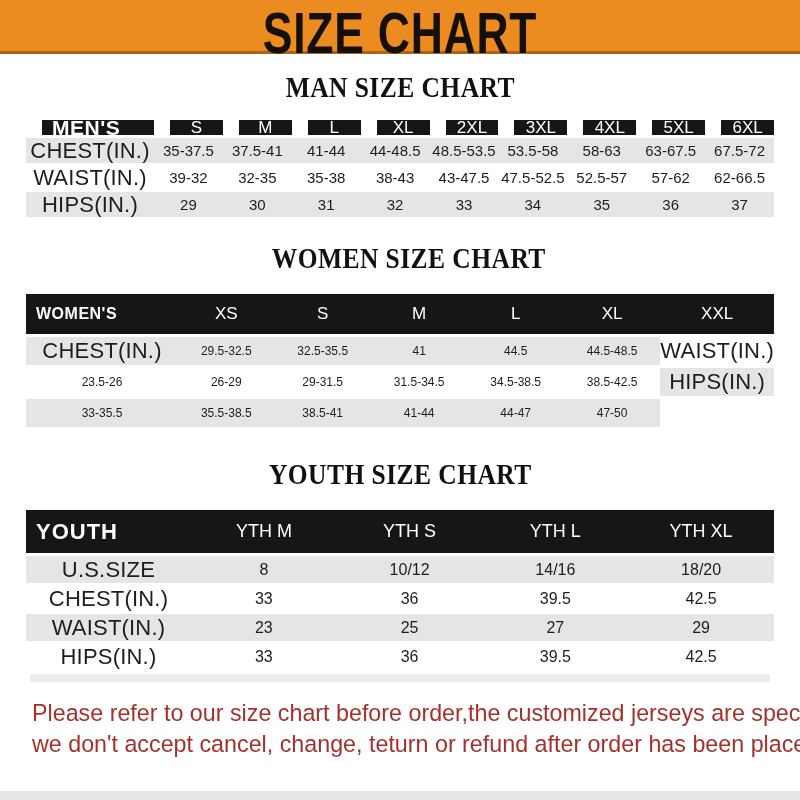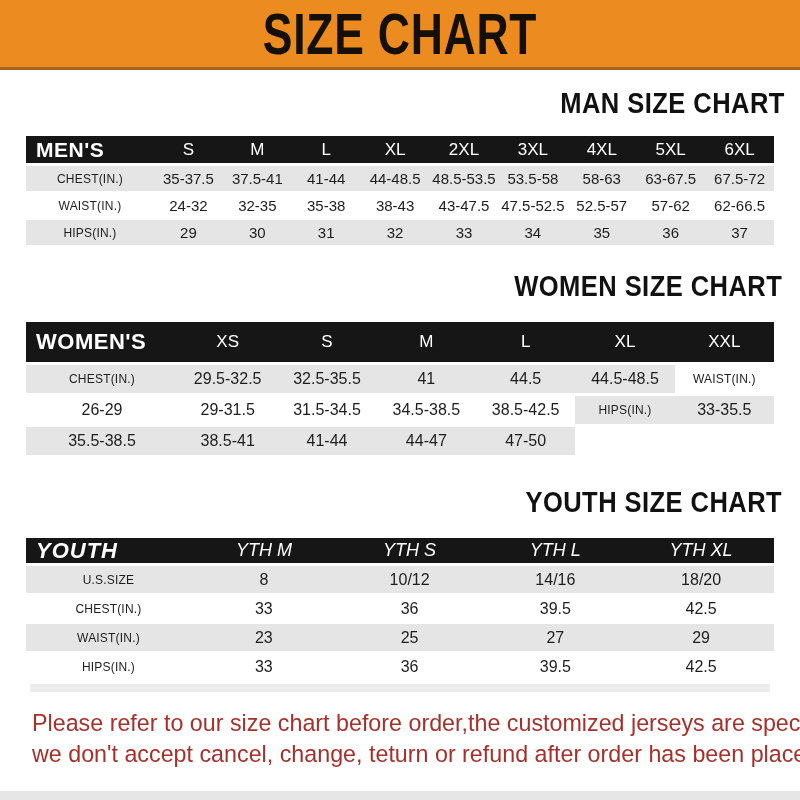--- a/index.html
+++ b/index.html
@@ -13,34 +13,34 @@
   }
   *{margin:0;padding:0;box-sizing:border-box;}
   html,body{width:800px;height:800px;}
   body{
     font-family:"Liberation Sans", sans-serif;
     background:#ffffff;
     position:relative;
     overflow:hidden;
   }
   .banner{
-    height:70px;
+    height:54px;
     background:var(--banner-bg);
     border-bottom:3px solid var(--banner-edge);
-    display:flex;align-items:center;justify-content:center;
+    display:flex;justify-content:center;
   }
   .banner-title{
     font-size:57px;
     font-weight:700;
     color:#141008;
     letter-spacing:1px;
     transform:scaleX(0.78);
     white-space:nowrap;
   }
-  .sec-title-wrap{text-align:right;}
+  .sec-title-wrap{text-align:center;font-family:Liberation Serif, serif;}
   .sec-title{
     display:inline-block;
     font-size:29px;
     font-weight:700;
     color:#111;
     letter-spacing:0.5px;
     transform:scaleX(0.88);
     white-space:nowrap;
   }
   .t-man{margin-top:17px;margin-bottom:16px;}
@@ -61,36 +61,36 @@
     font-size:17px;
     white-space:nowrap;
   }
   .hlabel{
     justify-content:flex-start;
     padding-left:10px;
     font-weight:700;
     font-size:21px;
     letter-spacing:0.5px;
   }
-  .table-men .hcell{height:30px;}
+  .table-men .hcell{height:18px;margin-left:16px;}
   .table-women .hcell{height:43px;font-size:17px;}
-  .table-women .hlabel{font-size:22px;}
-  .table-youth .hcell{height:28px;font-size:18px;font-style:italic;}
+  .table-women .hlabel{font-size:16px;}
+  .table-youth .hcell{height:46px;font-size:18px;}
   .table-youth .hlabel{font-size:22px;letter-spacing:1px;}
   .cell{
     display:flex;align-items:center;justify-content:center;
     color:var(--cell-text);
     font-size:15px;
     border-bottom:2px solid #fff;
     white-space:nowrap;
   }
   .table-men .cell{height:27px;}
-  .table-women .cell{height:31px;font-size:16px;border-bottom-width:3px;}
+  .table-women .cell{height:31px;font-size:12px;border-bottom-width:3px;}
   .table-youth .cell{height:29px;font-size:16px;}
-  .cell.label{font-size:12px;letter-spacing:0.2px;}
+  .cell.label{font-size:22px;letter-spacing:0.2px;}
   .cell.odd{background:var(--row-gray);}
   .cell.even{background:#ffffff;}
   .table-foot-strip{
     height:8px;
     background:#ececec;
     margin:2px 30px 0 30px;
   }
   .footer-note{
     margin-top:15px;
     padding-left:32px;
@@ -135,21 +135,21 @@
     <div class="cell odd">35-37.5</div>
     <div class="cell odd">37.5-41</div>
     <div class="cell odd">41-44</div>
     <div class="cell odd">44-48.5</div>
     <div class="cell odd">48.5-53.5</div>
     <div class="cell odd">53.5-58</div>
     <div class="cell odd">58-63</div>
     <div class="cell odd">63-67.5</div>
     <div class="cell odd">67.5-72</div>
     <div class="cell label even">WAIST(IN.)</div>
-    <div class="cell even">24-32</div>
+    <div class="cell even">39-32</div>
     <div class="cell even">32-35</div>
     <div class="cell even">35-38</div>
     <div class="cell even">38-43</div>
     <div class="cell even">43-47.5</div>
     <div class="cell even">47.5-52.5</div>
     <div class="cell even">52.5-57</div>
     <div class="cell even">57-62</div>
     <div class="cell even">62-66.5</div>
     <div class="cell label odd">HIPS(IN.)</div>
     <div class="cell odd">29</div>
@@ -174,20 +174,21 @@
     <div class="hcell">L</div>
     <div class="hcell">XL</div>
     <div class="hcell">XXL</div>
     <div class="cell label odd">CHEST(IN.)</div>
     <div class="cell odd">29.5-32.5</div>
     <div class="cell odd">32.5-35.5</div>
     <div class="cell odd">41</div>
     <div class="cell odd">44.5</div>
     <div class="cell odd">44.5-48.5</div>
     <div class="cell label even">WAIST(IN.)</div>
+    <div class="cell even">23.5-26</div>
     <div class="cell even">26-29</div>
     <div class="cell even">29-31.5</div>
     <div class="cell even">31.5-34.5</div>
     <div class="cell even">34.5-38.5</div>
     <div class="cell even">38.5-42.5</div>
     <div class="cell label odd">HIPS(IN.)</div>
     <div class="cell odd">33-35.5</div>
     <div class="cell odd">35.5-38.5</div>
     <div class="cell odd">38.5-41</div>
     <div class="cell odd">41-44</div>

